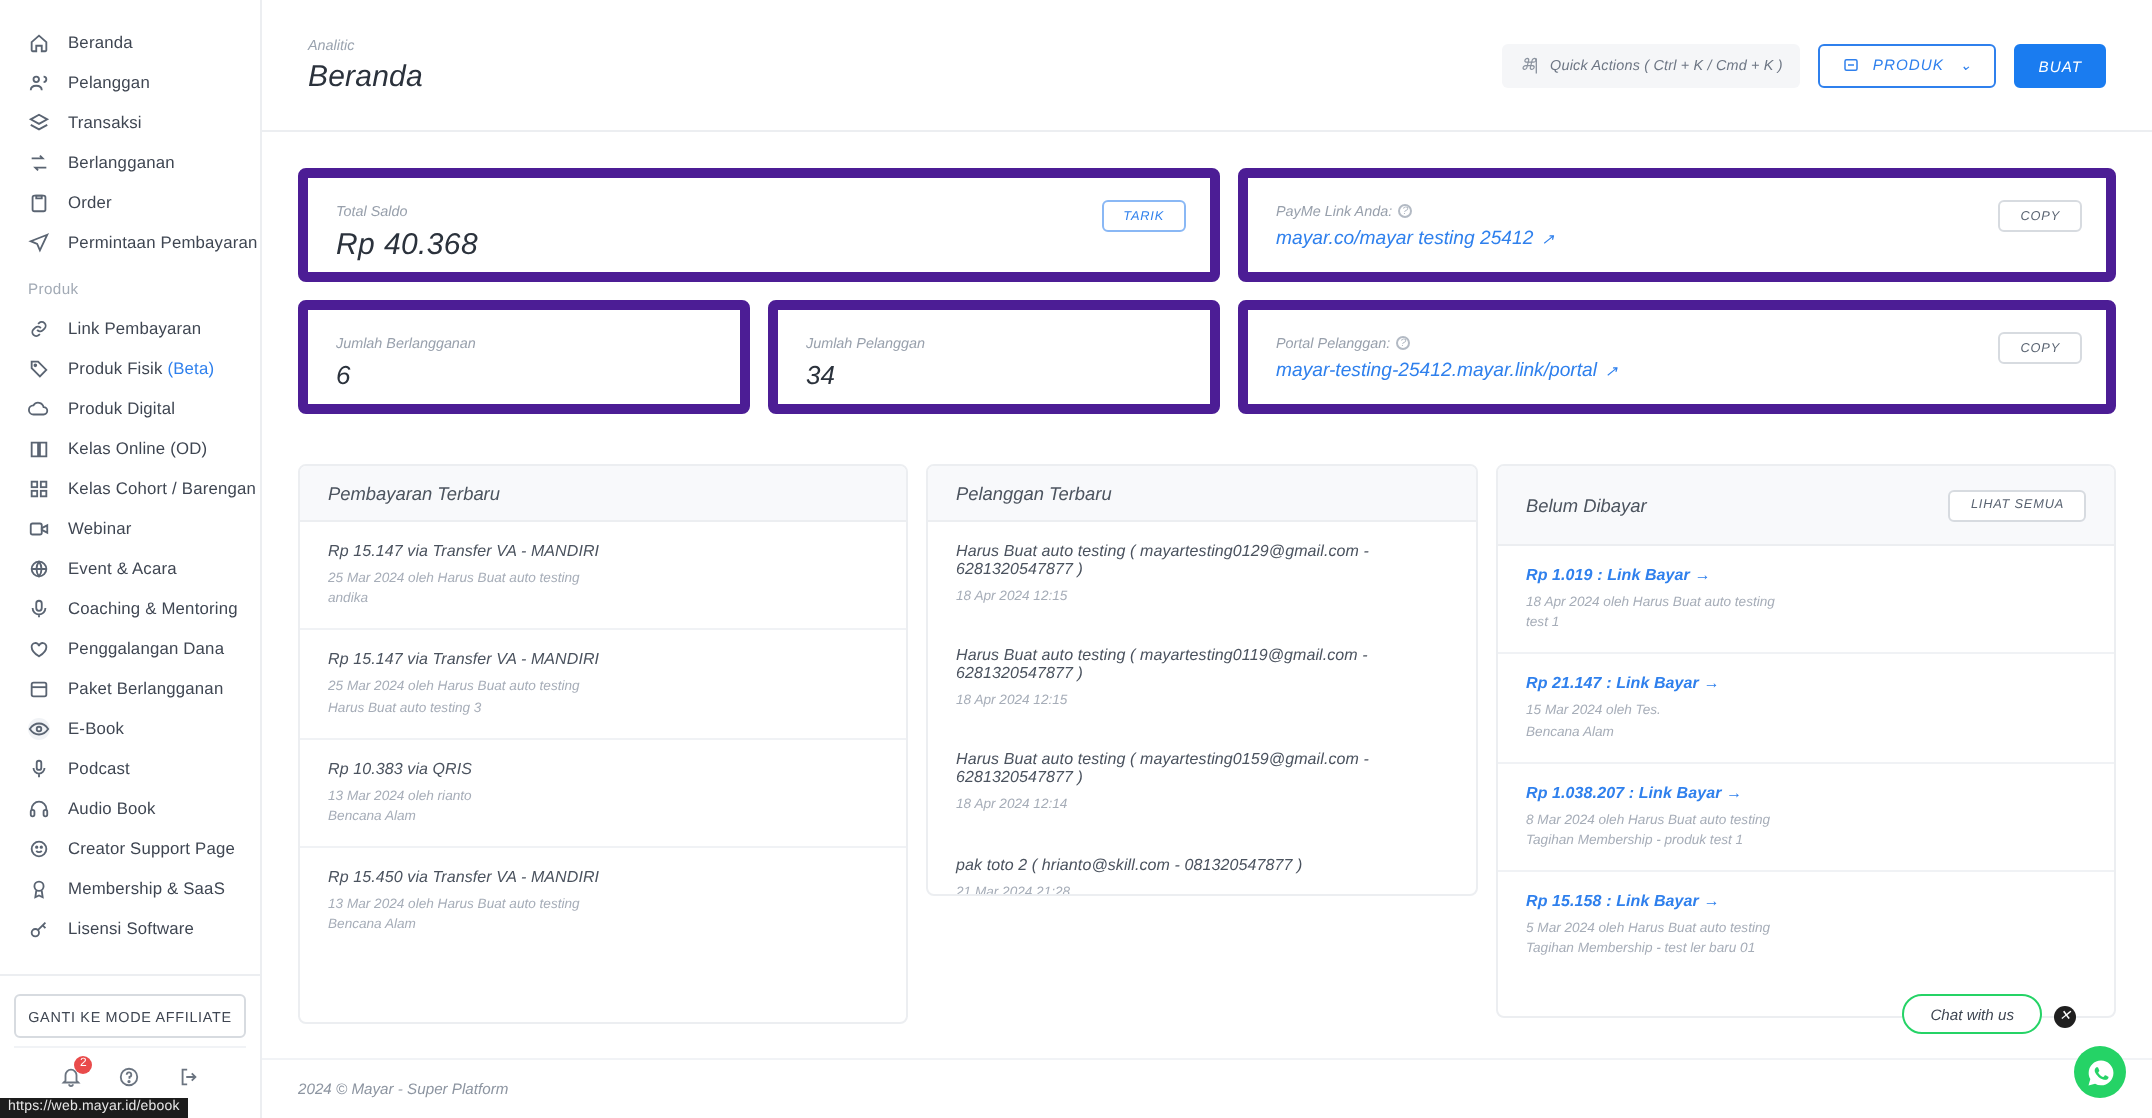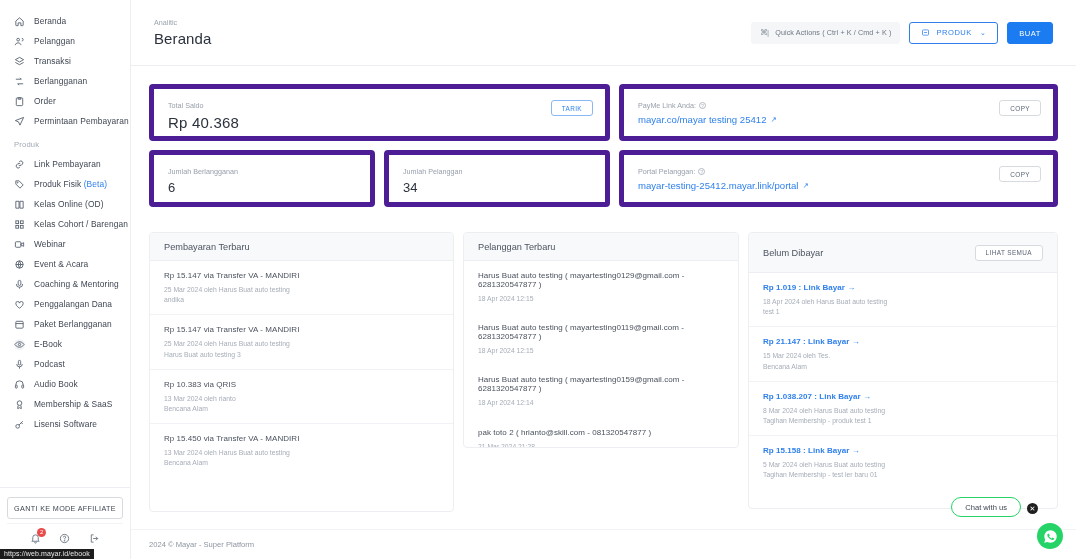--- a/index.html
+++ b/index.html
@@ -73,21 +73,21 @@
   }
   .statusbar-url {
     position: absolute; left: 0; bottom: 0;
     background: #1c1c1c; color: #e8e8e8;
     font-size: 7px; padding: 1px 4px 2px 4px;
     white-space: nowrap; letter-spacing: .1px;
     font-family: "Liberation Sans", sans-serif;
   }
 
   
-  .main { flex: 1; display: flex; flex-direction: column; background: #fff; position: relative; }
+  .main { flex: 1; display: flex; flex-direction: column; background: #fff; position: relative; font-style: italic; }
   .topbar {
     height: 66px; border-bottom: 1px solid #eceef1;
     display: flex; align-items: center;
     padding: 0 23px 0 23px;
   }
   .crumb { font-size: 7.2px; color: #9aa3af; margin-bottom: 3px; }
   .page-title { font-size: 15px; color: #2b323c; font-weight: 400; letter-spacing: .1px; }
   .top-actions { margin-left: auto; display: flex; align-items: center; gap: 9px; }
   .quick-actions {
     display: flex; align-items: center; gap: 7px;
@@ -266,20 +266,28 @@
             <svg viewBox="0 0 24 24" fill="none" stroke="currentColor" stroke-width="2">
               <path d="M20 13l-7 7-9-9V4h7z"></path>
               <circle cx="8" cy="8" r="1"></circle>
             </svg>
           </span>
         <span class="nav-label"><span>Produk Fisik</span> <span class="beta">(Beta)</span></span>
       </div>
       <div class="nav-item">
         <span class="ico">
             <svg viewBox="0 0 24 24" fill="none" stroke="currentColor" stroke-width="2">
+              <path d="M6 18h11a4 4 0 0 0 0-8 6 6 0 0 0-11-2 4 4 0 0 0 0 10z"></path>
+            </svg>
+          </span>
+        <span class="nav-label">Produk Digital</span>
+      </div>
+      <div class="nav-item">
+        <span class="ico">
+            <svg viewBox="0 0 24 24" fill="none" stroke="currentColor" stroke-width="2">
               <path d="M4 5h7v15H4zM13 5h7v15h-7z"></path>
             </svg>
           </span>
         <span class="nav-label">Kelas Online (OD)</span>
       </div>
       <div class="nav-item">
         <span class="ico">
             <svg viewBox="0 0 24 24" fill="none" stroke="currentColor" stroke-width="2">
               <rect x="4" y="4" width="6" height="6"></rect>
               <rect x="14" y="4" width="6" height="6"></rect>
@@ -353,20 +361,31 @@
       </div>
       <div class="nav-item">
         <span class="ico">
             <svg viewBox="0 0 24 24" fill="none" stroke="currentColor" stroke-width="2">
               <path d="M4 14v-2a8 8 0 0 1 16 0v2"></path>
               <rect x="3" y="13" width="4" height="7" rx="2"></rect>
               <rect x="17" y="13" width="4" height="7" rx="2"></rect>
             </svg>
           </span>
         <span class="nav-label">Audio Book</span>
+      </div>
+      <div class="nav-item">
+        <span class="ico">
+            <svg viewBox="0 0 24 24" fill="none" stroke="currentColor" stroke-width="2">
+              <circle cx="12" cy="12" r="8"></circle>
+              <path d="M9 14a4 4 0 0 0 6 0"></path>
+              <circle cx="9.5" cy="10" r=".8" fill="currentColor"></circle>
+              <circle cx="14.5" cy="10" r=".8" fill="currentColor"></circle>
+            </svg>
+          </span>
+        <span class="nav-label">Creator Support Page</span>
       </div>
       <div class="nav-item">
         <span class="ico">
             <svg viewBox="0 0 24 24" fill="none" stroke="currentColor" stroke-width="2">
               <circle cx="12" cy="9" r="5"></circle>
               <path d="M9 14l-1 7 4-2 4 2-1-7"></path>
             </svg>
           </span>
         <span class="nav-label">Membership &amp; SaaS</span>
       </div>

